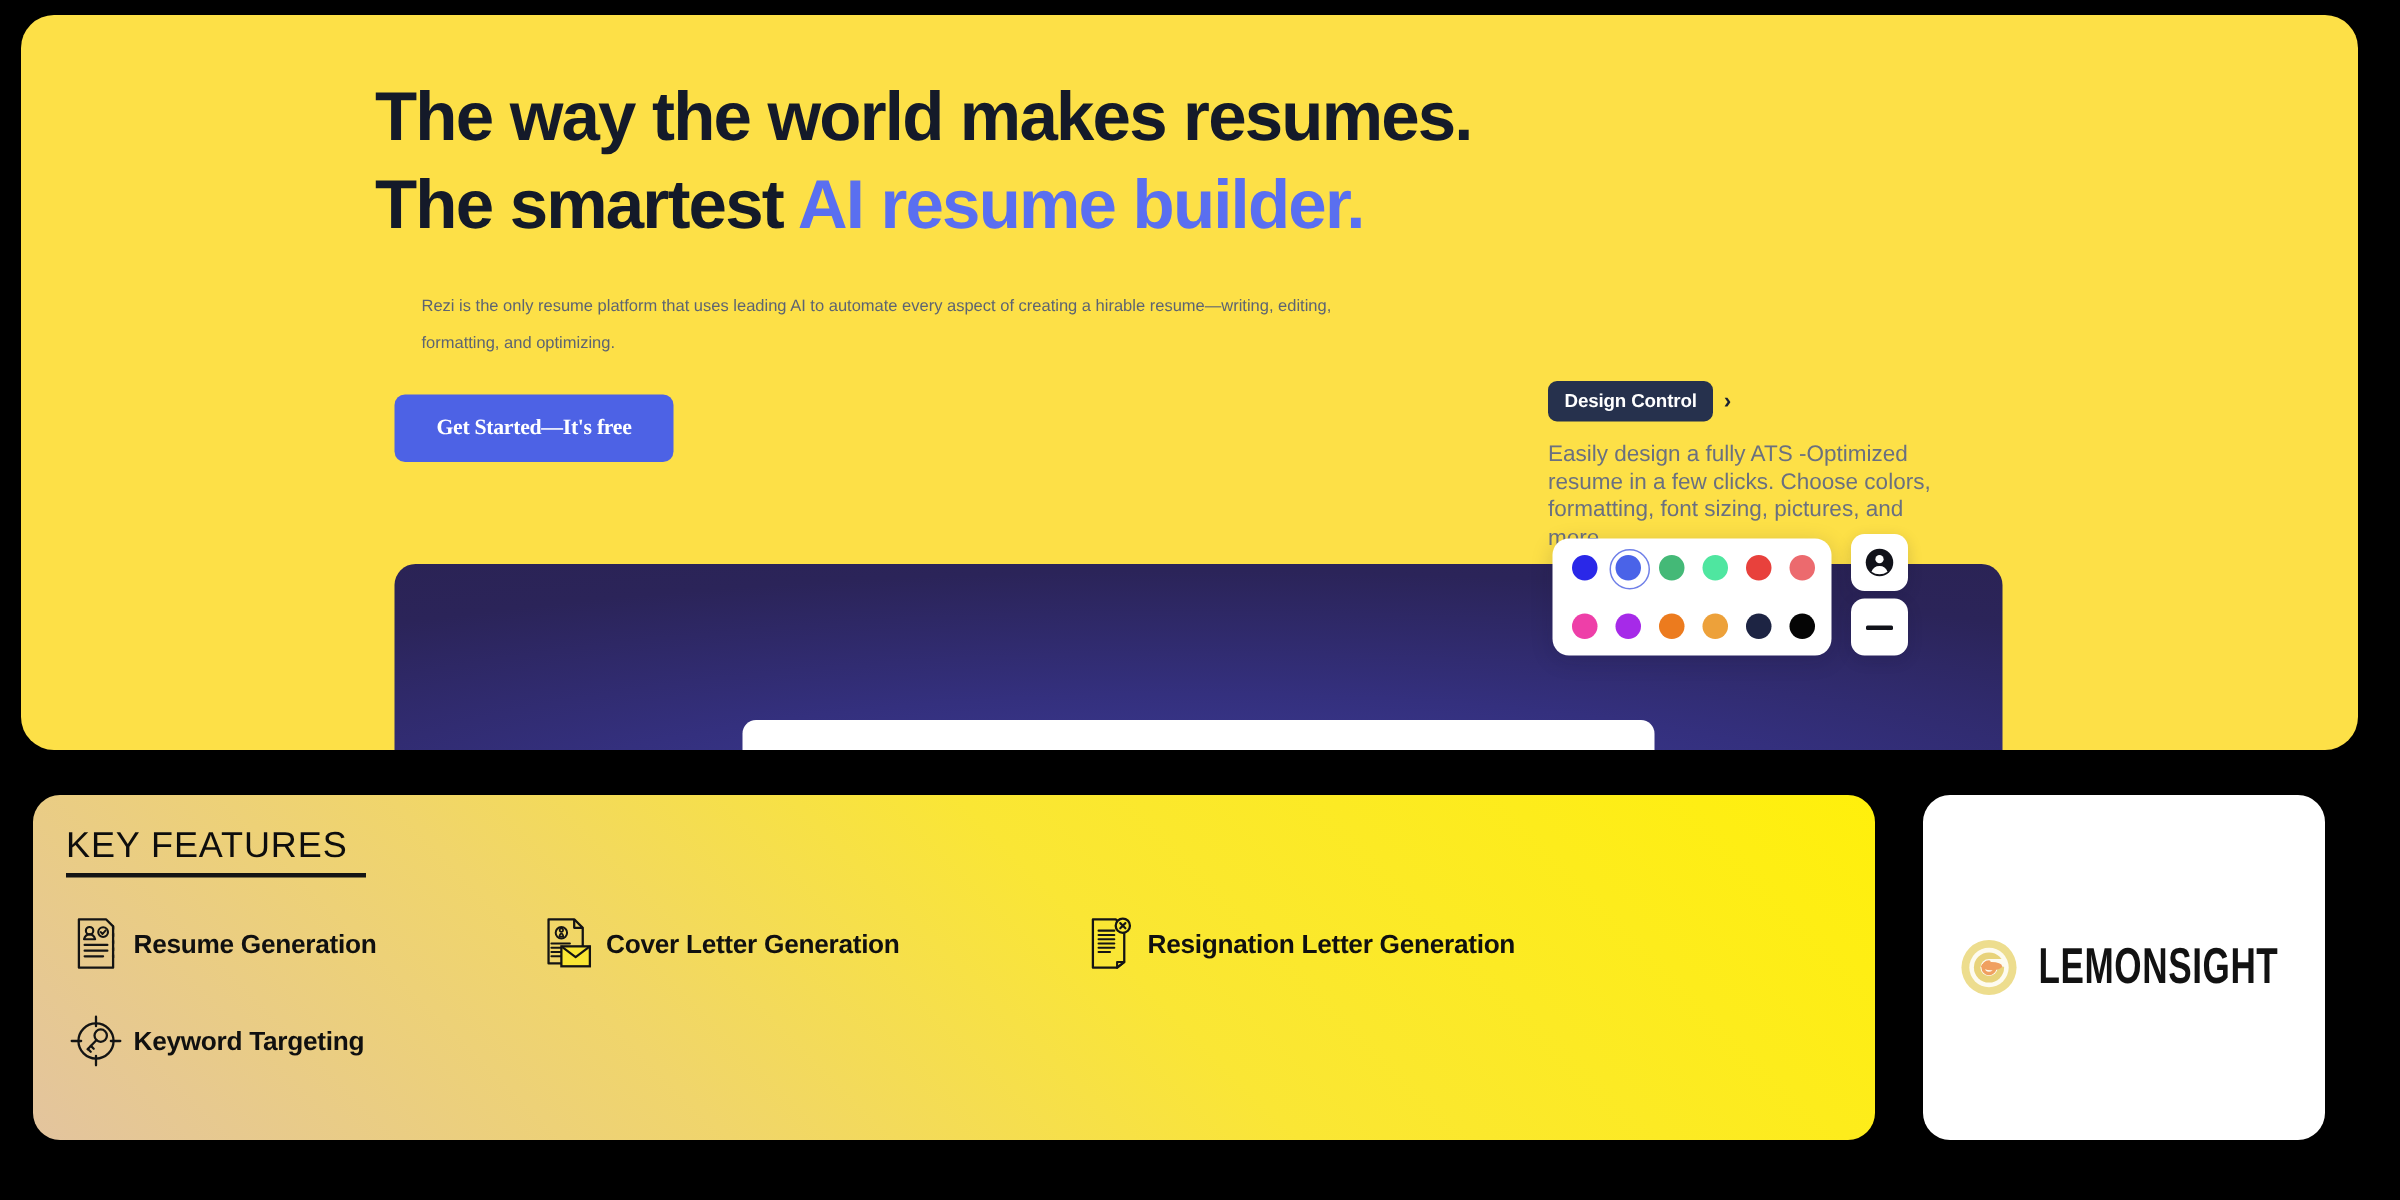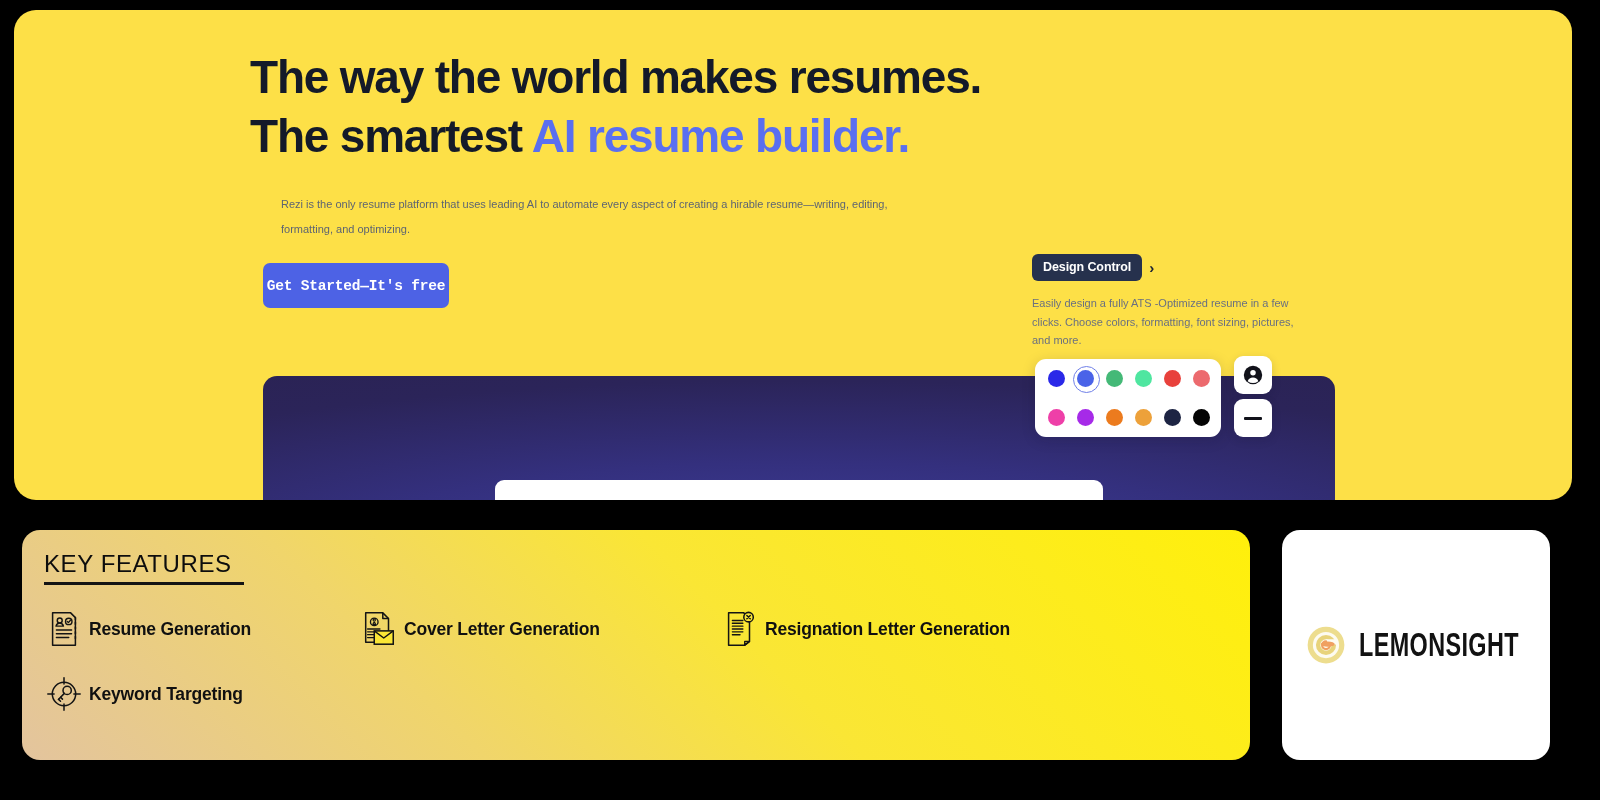--- a/index.html
+++ b/index.html
@@ -39,38 +39,38 @@
 
   .cta-btn {
     position:absolute; left:249px; top:253px;
     width:186px; height:45px;
     background:#4d62e5;
     border:none; border-radius:7px;
     color:#fff; font-size:14.5px; font-weight:700;
     letter-spacing:-0.2px;
     cursor:pointer;
     display:flex; align-items:center; justify-content:center;
-    font-family:Liberation Mono, monospace;
+    font-family:Liberation Serif, serif;
   }
 
   
   .dc-wrap { position:absolute; left:1018px; top:244px; width:290px; }
   .dc-head { display:flex; align-items:center; gap:7px; }
   .dc-pill {
     background:#26314d; color:#fff;
     font-size:12.5px; font-weight:700;
     padding:6px 11px 7px; border-radius:6px;
     letter-spacing:-0.1px;
     display:inline-block;
   }
   .dc-chevron { font-size:15px; color:#1b2233; font-weight:700; line-height:1; }
   .dc-desc {
     margin-top:13px;
     width:268px;
-    font-size:11px; line-height:18.5px;
+    font-size:15px; line-height:18.5px;
     color:#6a7080;
   }
 
   
   .purple-panel {
     position:absolute; left:249px; top:366px;
     width:1072px; height:160px;
     border-radius:14px 14px 0 0;
     background:
       radial-gradient(120% 160% at 50% 115%, #3f3f9e 0%, #34307e 38%, #2b2459 70%, #2a2250 100%);

